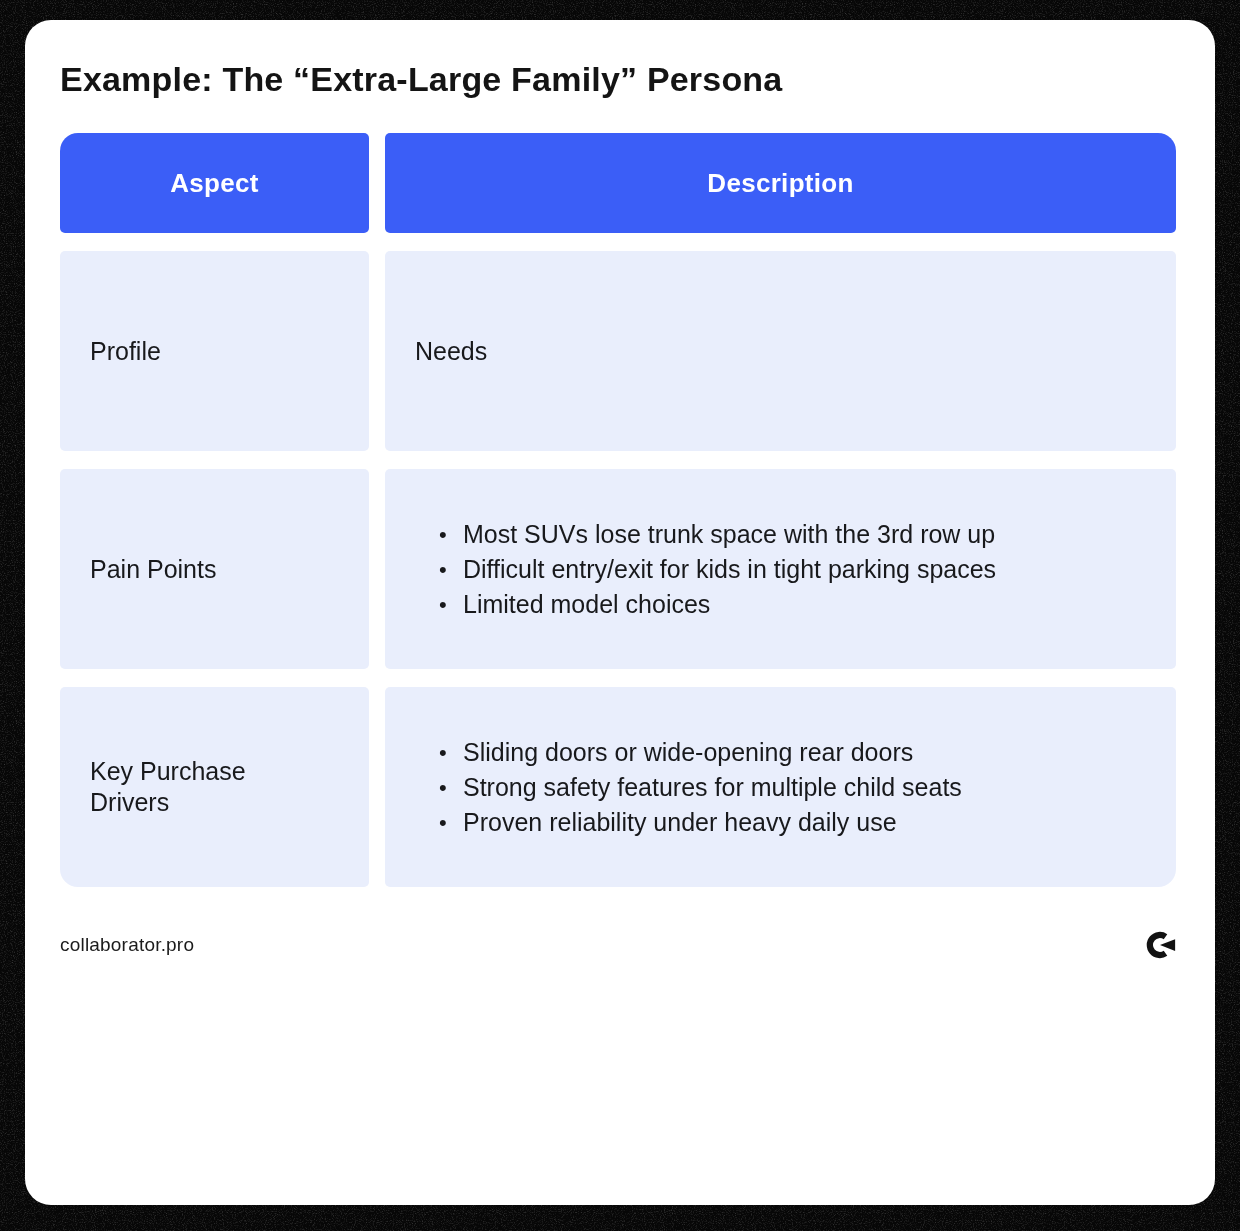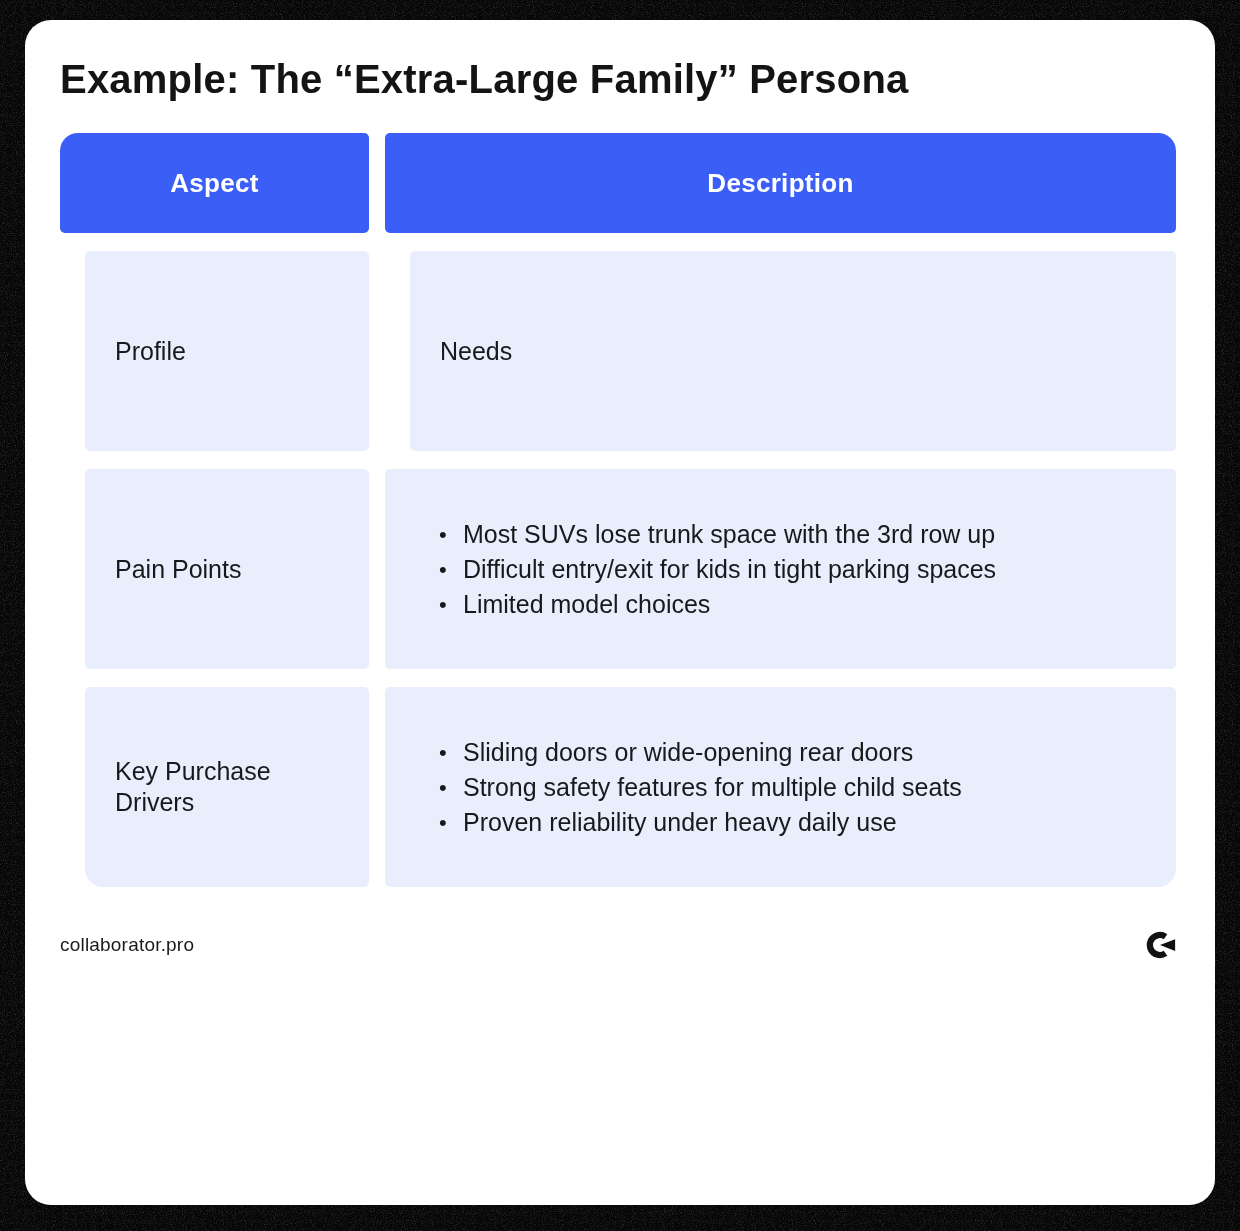--- a/index.html
+++ b/index.html
@@ -24,21 +24,21 @@
     right: 25px;
     top: 20px;
     bottom: 26px;
     background: var(--card-bg, #ffffff);
     border-radius: 26px;
     padding: 0 39px 0 35px;
     z-index: 2;
   }
   .page-title {
     margin: 38px 0 32px 0;
-    font-size: 40px;
+    font-size: 34px;
     line-height: 43px;
     font-weight: 600;
     letter-spacing: 0.2px;
     color: #141414;
   }
   .persona-table {
     display: grid;
     grid-template-columns: 309px 1fr;
     column-gap: 16px;
     row-gap: 18px;
@@ -61,21 +61,20 @@
   .cell.body { background: var(--row-bg, #e9eefc); min-height: 200px; }
   .aspect-cell {
     display: flex;
     flex-direction: column;
     justify-content: center;
     padding: 20px 80px 20px 30px;
     font-size: 25px;
     line-height: 31px;
     font-weight: 400;
     color: var(--body-text, #18191c);
-    margin-left: 25px;
   }
   .desc-cell {
     display: flex;
     flex-direction: column;
     justify-content: center;
     padding: 24px 0;
   }
   .bullet-list {
     list-style: none;
     padding-left: 54px;

